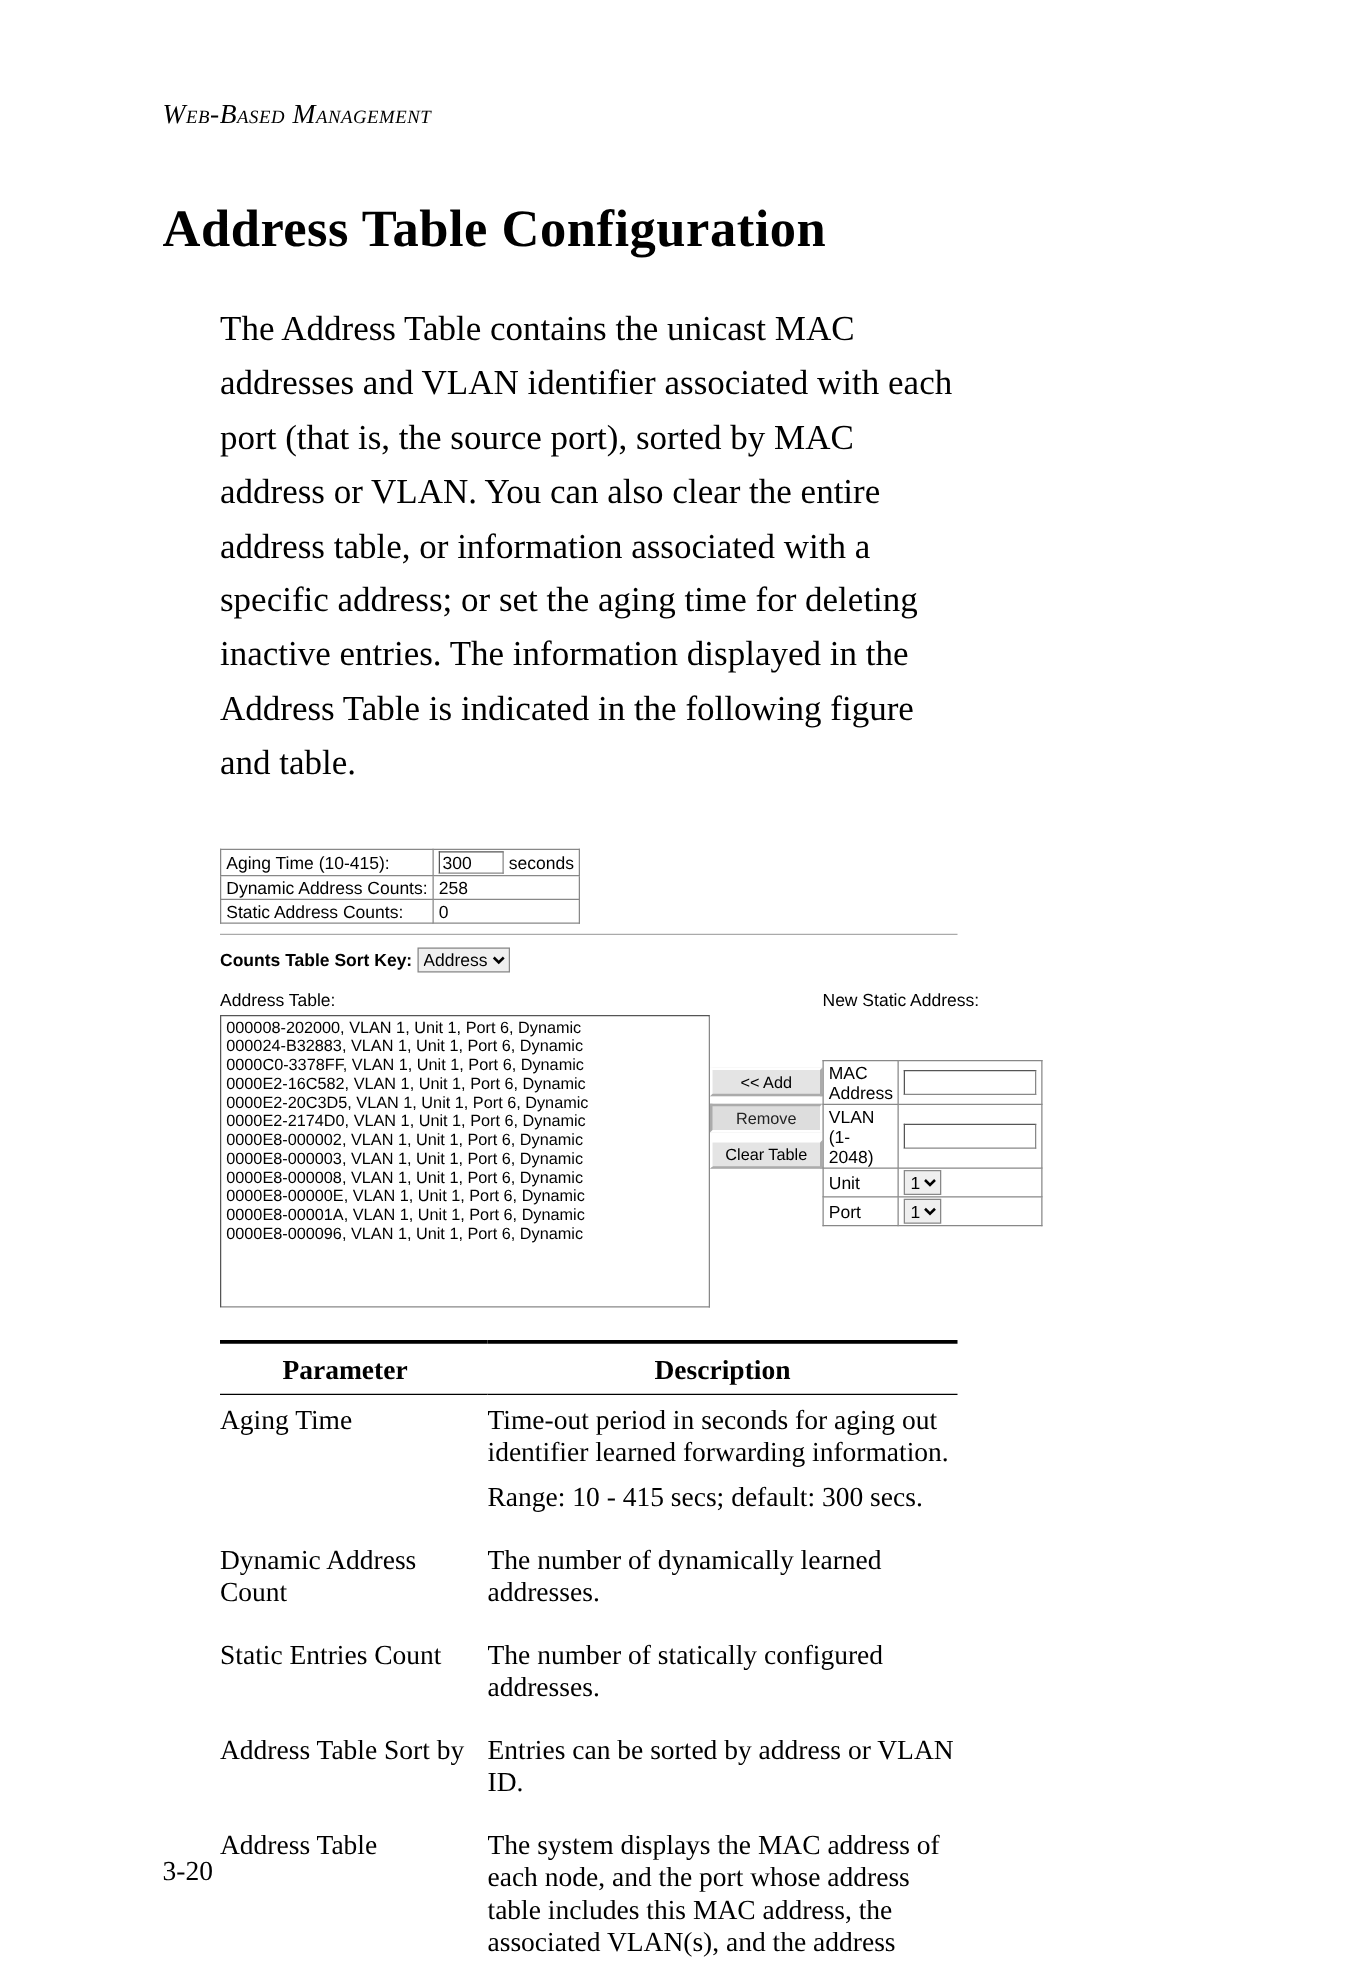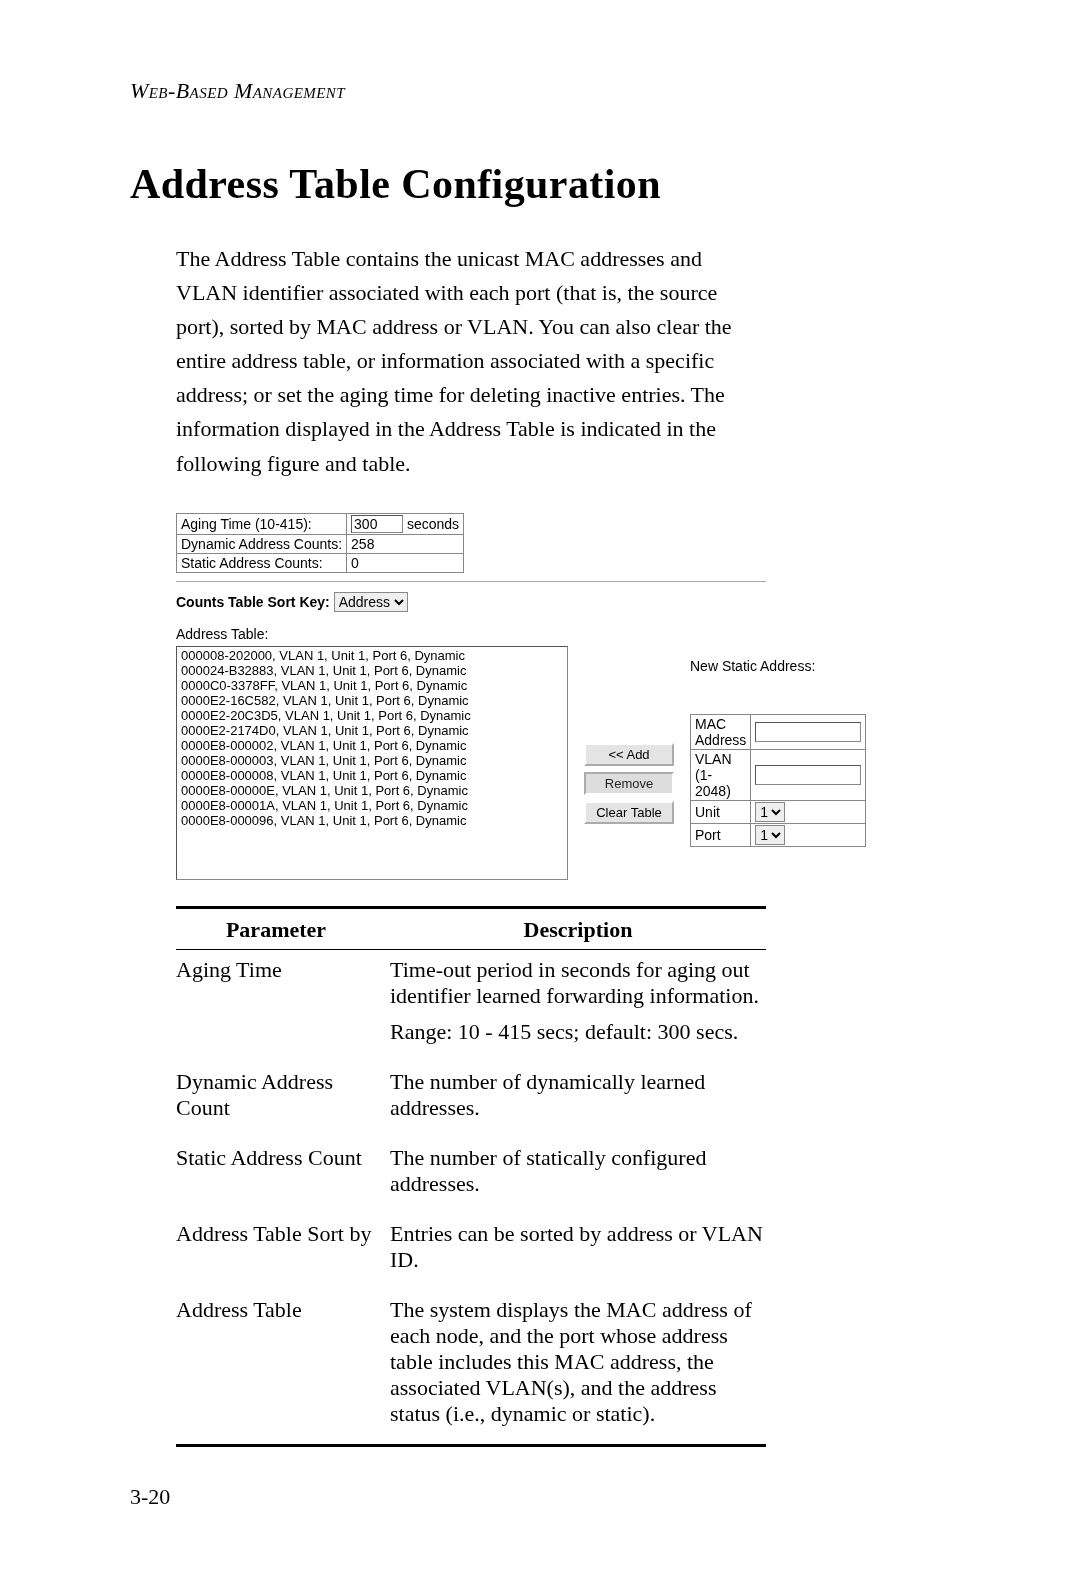--- a/index.html
+++ b/index.html
@@ -1,28 +1,28 @@
 <!DOCTYPE html>
 <html><head>
 <meta charset="utf-8">
 <style>
 body{margin:0;font-family:Georgia,'Times New Roman',serif;color:#000;background:#fff}
 .page{width:896px;height:1570px;padding:78px 130px 0 130px;box-sizing:border-box;position:relative}
 .running-head{font-variant:small-caps;letter-spacing:.02em;font-style:italic;font-size:22px;margin-bottom:56px}
 h1.title{font-size:42px;font-weight:700;margin:0 0 34px 0;letter-spacing:.01em}
-.body-text{font-size:22px;line-height:1.55;margin-left:46px;margin-right:0;margin-bottom:32px}
+.body-text{font-size:28px;line-height:1.55;margin-left:46px;margin-right:0;margin-bottom:46px}
 
 .figure{margin:4px 0 26px 46px;font-family:Liberation Sans, sans-serif;font-size:14px;color:#000}
 .fig-top-table{border:1px solid #888;border-collapse:collapse}
 .fig-top-table td{border:1px solid #888;padding:1px 4px}
 .fig-top-table input.inset{width:46px;font-family:inherit;font-size:14px;border:1px solid #888;border-top-color:#555;border-left-color:#555;padding:0 2px}
 .hr-wide{border:0;border-top:1.5px solid #aaa;margin:8px 0 10px 0;width:100%}
 .sortkey-row{margin:4px 0 14px 0;font-weight:700}
 .sortkey-row select{font-family:inherit;font-size:14px;border:1px solid #888}
-.fig-lower{display:flex;align-items:center;gap:16px}
+.fig-lower{display:flex;align-items:flex-start;}
 .addr-col .lbl{margin-bottom:4px}
 .listbox{width:390px;height:230px;overflow-y:scroll;border:1px solid #888;border-top-color:#555;border-left-color:#555;background:#fff;padding:1px 0}
 .listbox div{padding:0 4px;font-size:13px;white-space:nowrap}
 .btn-col{display:flex;flex-direction:column;gap:6px;padding-top:62px}
 .btn-col button{width:90px;padding:2px 0;font-family:inherit;font-size:13px;background:#e4e4e4;border:2px outset #fff;cursor:pointer}
 .btn-col button.remove{border-style:inset;background:#ddd;color:#222}
 .new-col .lbl{margin-bottom:4px}
 .new-form{border:1px solid #888;border-collapse:collapse;margin-top:40px}
 .new-form td{border:1px solid #888;padding:1px 4px;vertical-align:middle}
 .new-form input.inset{width:100px;font-family:inherit;font-size:14px;border:1px solid #888;border-top-color:#555;border-left-color:#555}
@@ -144,21 +144,21 @@
         <p class="desc-para">Range: 10 - 415 secs; default: 300 secs.</p>
       </td>
     </tr>
     <tr>
       <td class="pname">Dynamic Address Count</td>
       <td>
         <p class="desc-para">The number of dynamically learned addresses.</p>
       </td>
     </tr>
     <tr>
-      <td class="pname">Static Address Count</td>
+      <td class="pname">Static Entries Count</td>
       <td>
         <p class="desc-para">The number of statically configured addresses.</p>
       </td>
     </tr>
     <tr>
       <td class="pname">Address Table Sort by</td>
       <td>
         <p class="desc-para">Entries can be sorted by address or VLAN ID.</p>
       </td>
     </tr>

